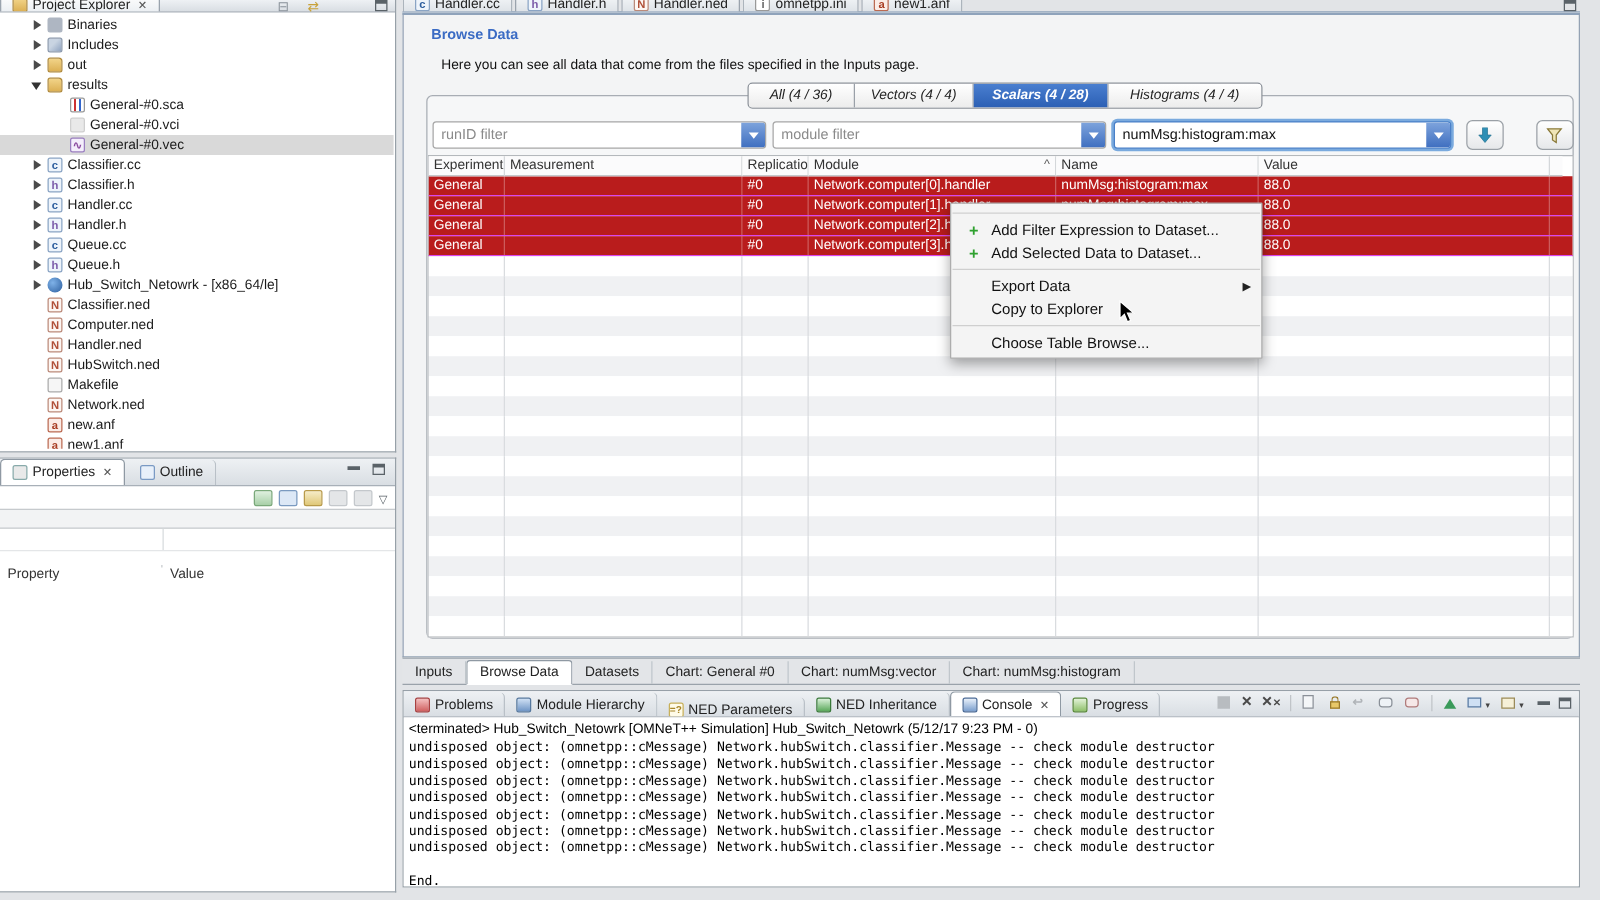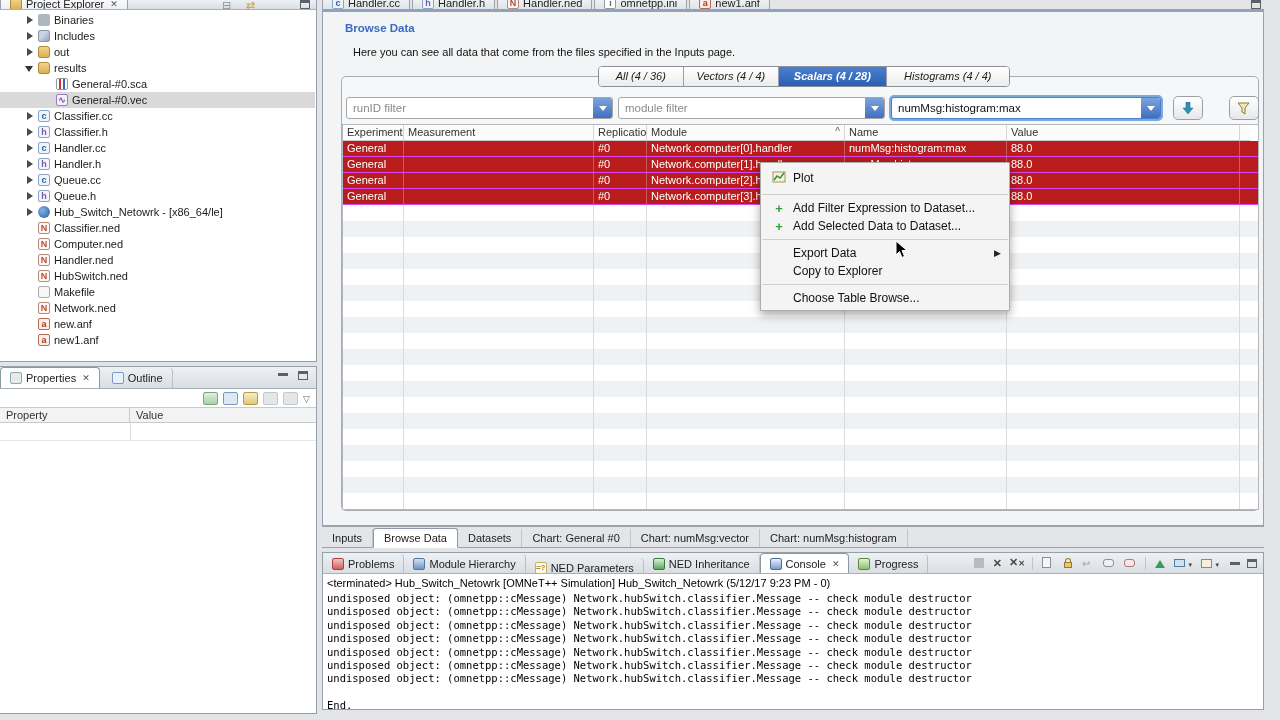--- a/index.html
+++ b/index.html
@@ -48,21 +48,21 @@
   .tree-label { margin-left:4px; }
 
   
   .ptoolbar { display:flex; justify-content:flex-end; align-items:center; gap:5px; padding:2px 6px; }
   .tbtn { width:15px; height:13px; border-radius:2px; display:inline-block; }
   .tbtn.green { background:linear-gradient(#dff0df,#a8d0a8); border:1px solid #7aa87a; }
   .tbtn.tree  { background:#dce8f6; border:1px solid #7a9ac0; }
   .tbtn.gold  { background:linear-gradient(#f6ecc8,#e0c878); border:1px solid #b89a4a; }
   .tbtn.dis   { background:#e4e6e8; border:1px solid #c4c8cc; }
   .header-row { display:flex; background:#f2f3f4; border-top:1px solid #c6cacd; border-bottom:1px solid #c6cacd; font-size:11px; color:#333; }
-  .header-row span { padding:1px 6px; }
+  .header-row span { padding:1px 6px;margin-top:44px; }
 
   
   #editor-content { background:#f3f4f5; border:1px solid #94a2b4; border-top:2px solid #8fa3bb; }
   .page-title { color:#3a6bc4; font-weight:bold; font-size:11.5px; }
   .typetabs { display:flex; border:1px solid #8a9098; border-radius:4px; overflow:hidden; background:#fff;font-style:italic; }
   .typetab { padding:3px 0; text-align:center; font-size:11px; border-right:1px solid #9aa0a8; background:linear-gradient(#ffffff,#ececec); color:#222; }
   .typetab:last-child { border-right:none; }
   .typetab.sel { background:linear-gradient(#4a7fd0,#2b5fb4); color:#fff; font-weight:bold; }
   .groupbox { border:1px solid #a8adb4; border-radius:5px; background:#f6f7f8; }
 
@@ -152,20 +152,24 @@
         <span class="tree-label">out</span>
       </div>
       <div class="tree-row" style="padding-left: 24px;">
         <span class="twisty expanded"></span>
         <span class="ficon i-folder-open"></span>
         <span class="tree-label">results</span>
       </div>
       <div class="tree-row" style="padding-left: 56px;">
         <span class="ficon i-scalar-file"></span>
         <span class="tree-label">General-#0.sca</span>
+      </div>
+      <div class="tree-row" style="padding-left: 56px;">
+        <span class="ficon i-vci-file"></span>
+        <span class="tree-label">General-#0.vci</span>
       </div>
       <div class="tree-row sel" style="padding-left: 56px;">
         <span class="ficon i-vector-file">∿</span>
         <span class="tree-label">General-#0.vec</span>
       </div>
       <div class="tree-row" style="padding-left: 24px;">
         <span class="twisty collapsed"></span>
         <span class="ficon i-c-file">c</span>
         <span class="tree-label">Classifier.cc</span>
       </div>
@@ -551,29 +555,20 @@
 <div class="pagetabs" style="left:322px;top:526px;width:942px;height:22px;" id="page-tabs">
     <div class="pagetab">Inputs</div>
     <div class="pagetab sel">Browse Data</div>
     <div class="pagetab">Datasets</div>
     <div class="pagetab">Chart: General  #0</div>
     <div class="pagetab">Chart: numMsg:vector</div>
     <div class="pagetab">Chart: numMsg:histogram</div>
   </div>
 
 <div id="ctx-menu" style="left:760px;top:162px;width:250px;">
-  <div class="mi first">
-    <span class="mic">
-      <svg width="14" height="12" viewBox="0 0 14 12">
-          <rect x="1" y="1" width="12" height="10" fill="#f6f2d8" stroke="#9a9a5a"></rect>
-          <path d="M2 9 L5 5 L8 7 L12 2" stroke="#3a8a3a" stroke-width="1.5" fill="none"></path>
-        </svg>
-    </span>
-    <span>Plot</span>
-  </div>
   <div class="msep"></div>
   <div class="mi">
     <span class="mic plusglyph">+</span>
     <span>Add Filter Expression to Dataset...</span>
   </div>
   <div class="mi">
     <span class="mic plusglyph">+</span>
     <span>Add Selected Data to Dataset...</span>
   </div>
   <div class="msep"></div>

